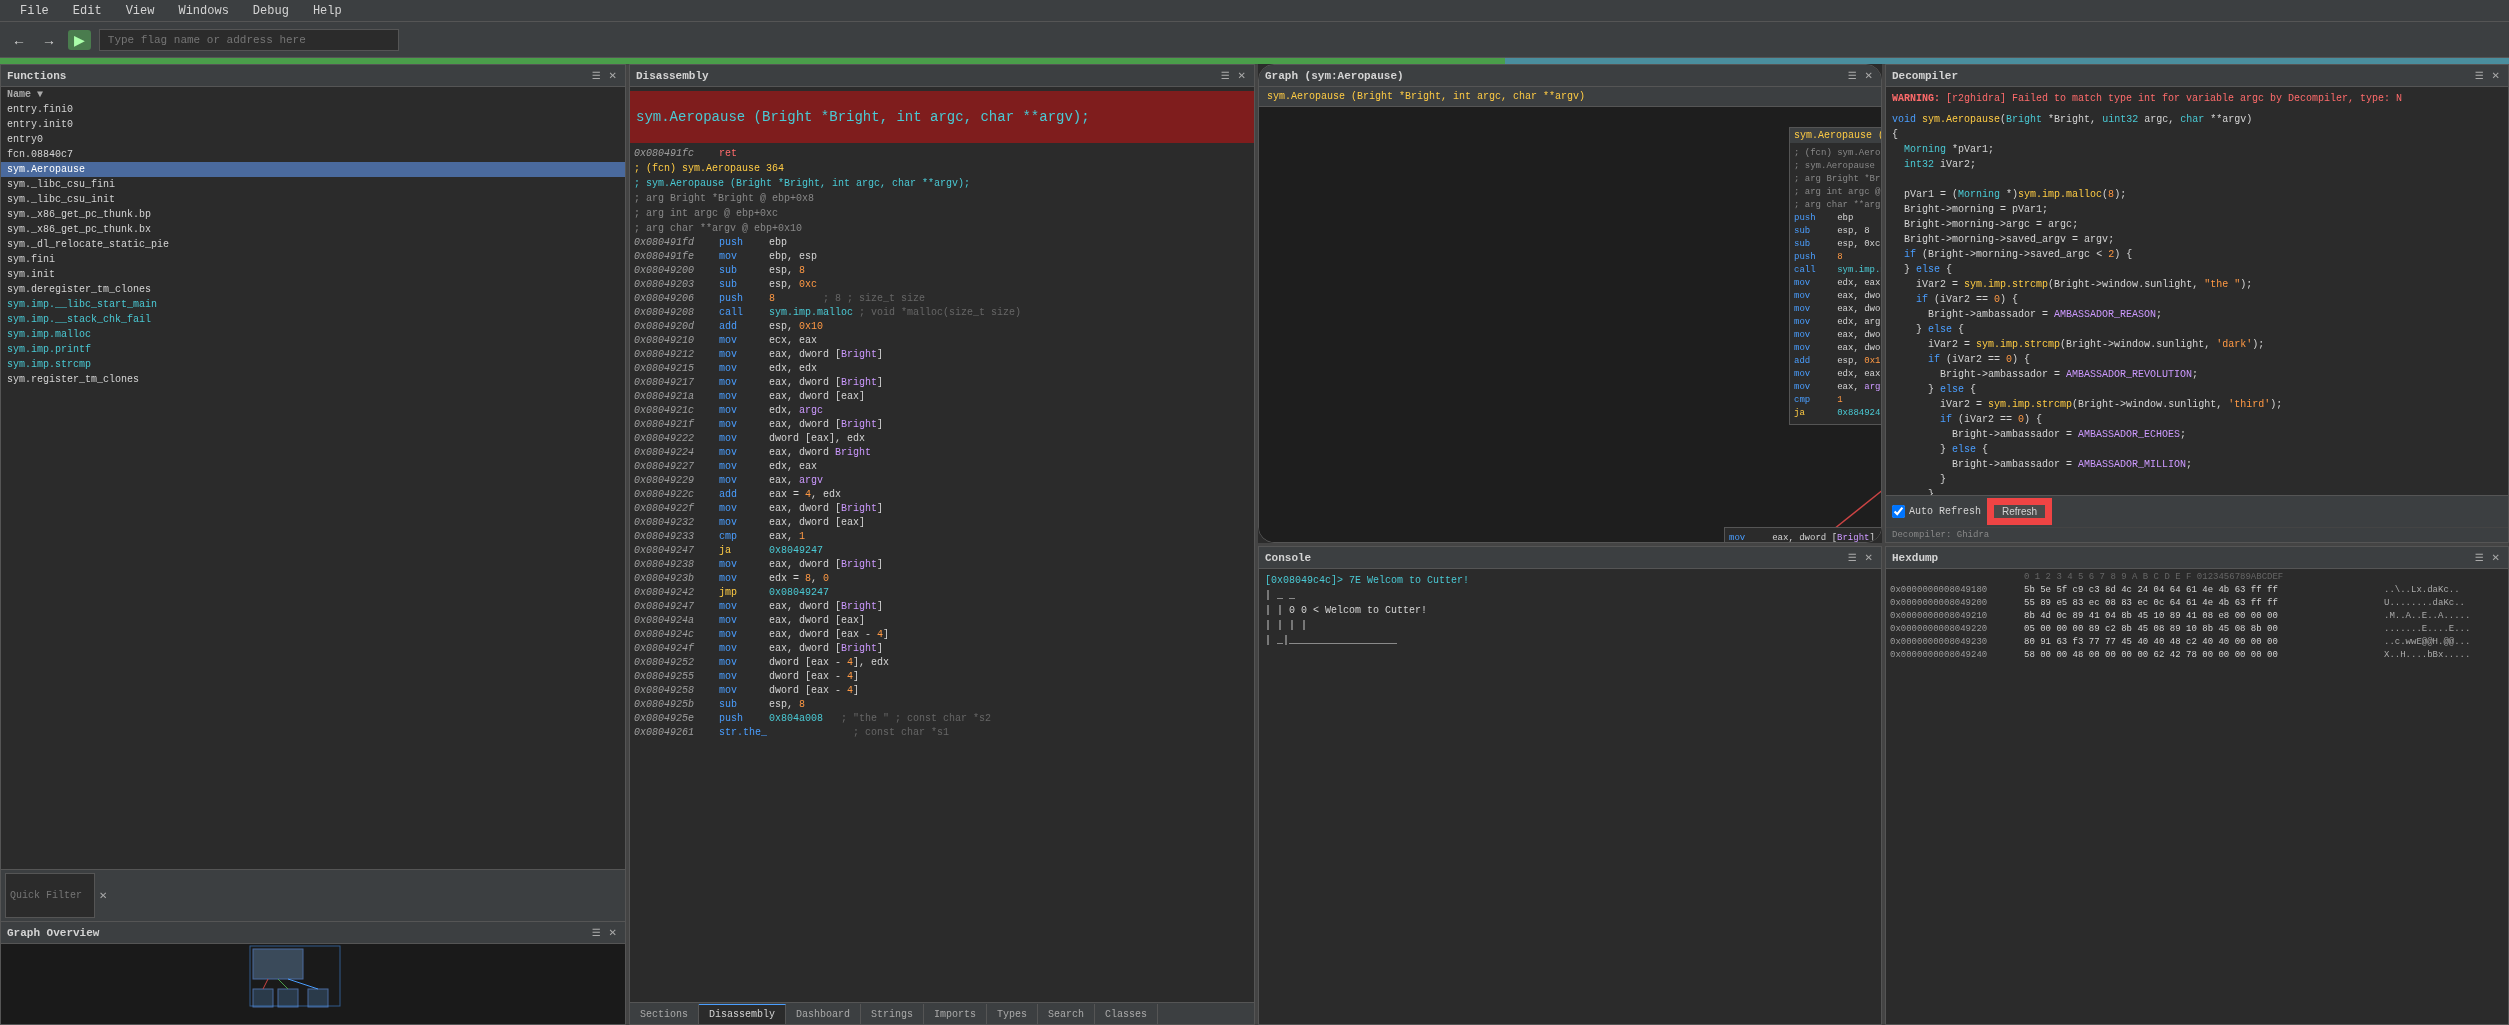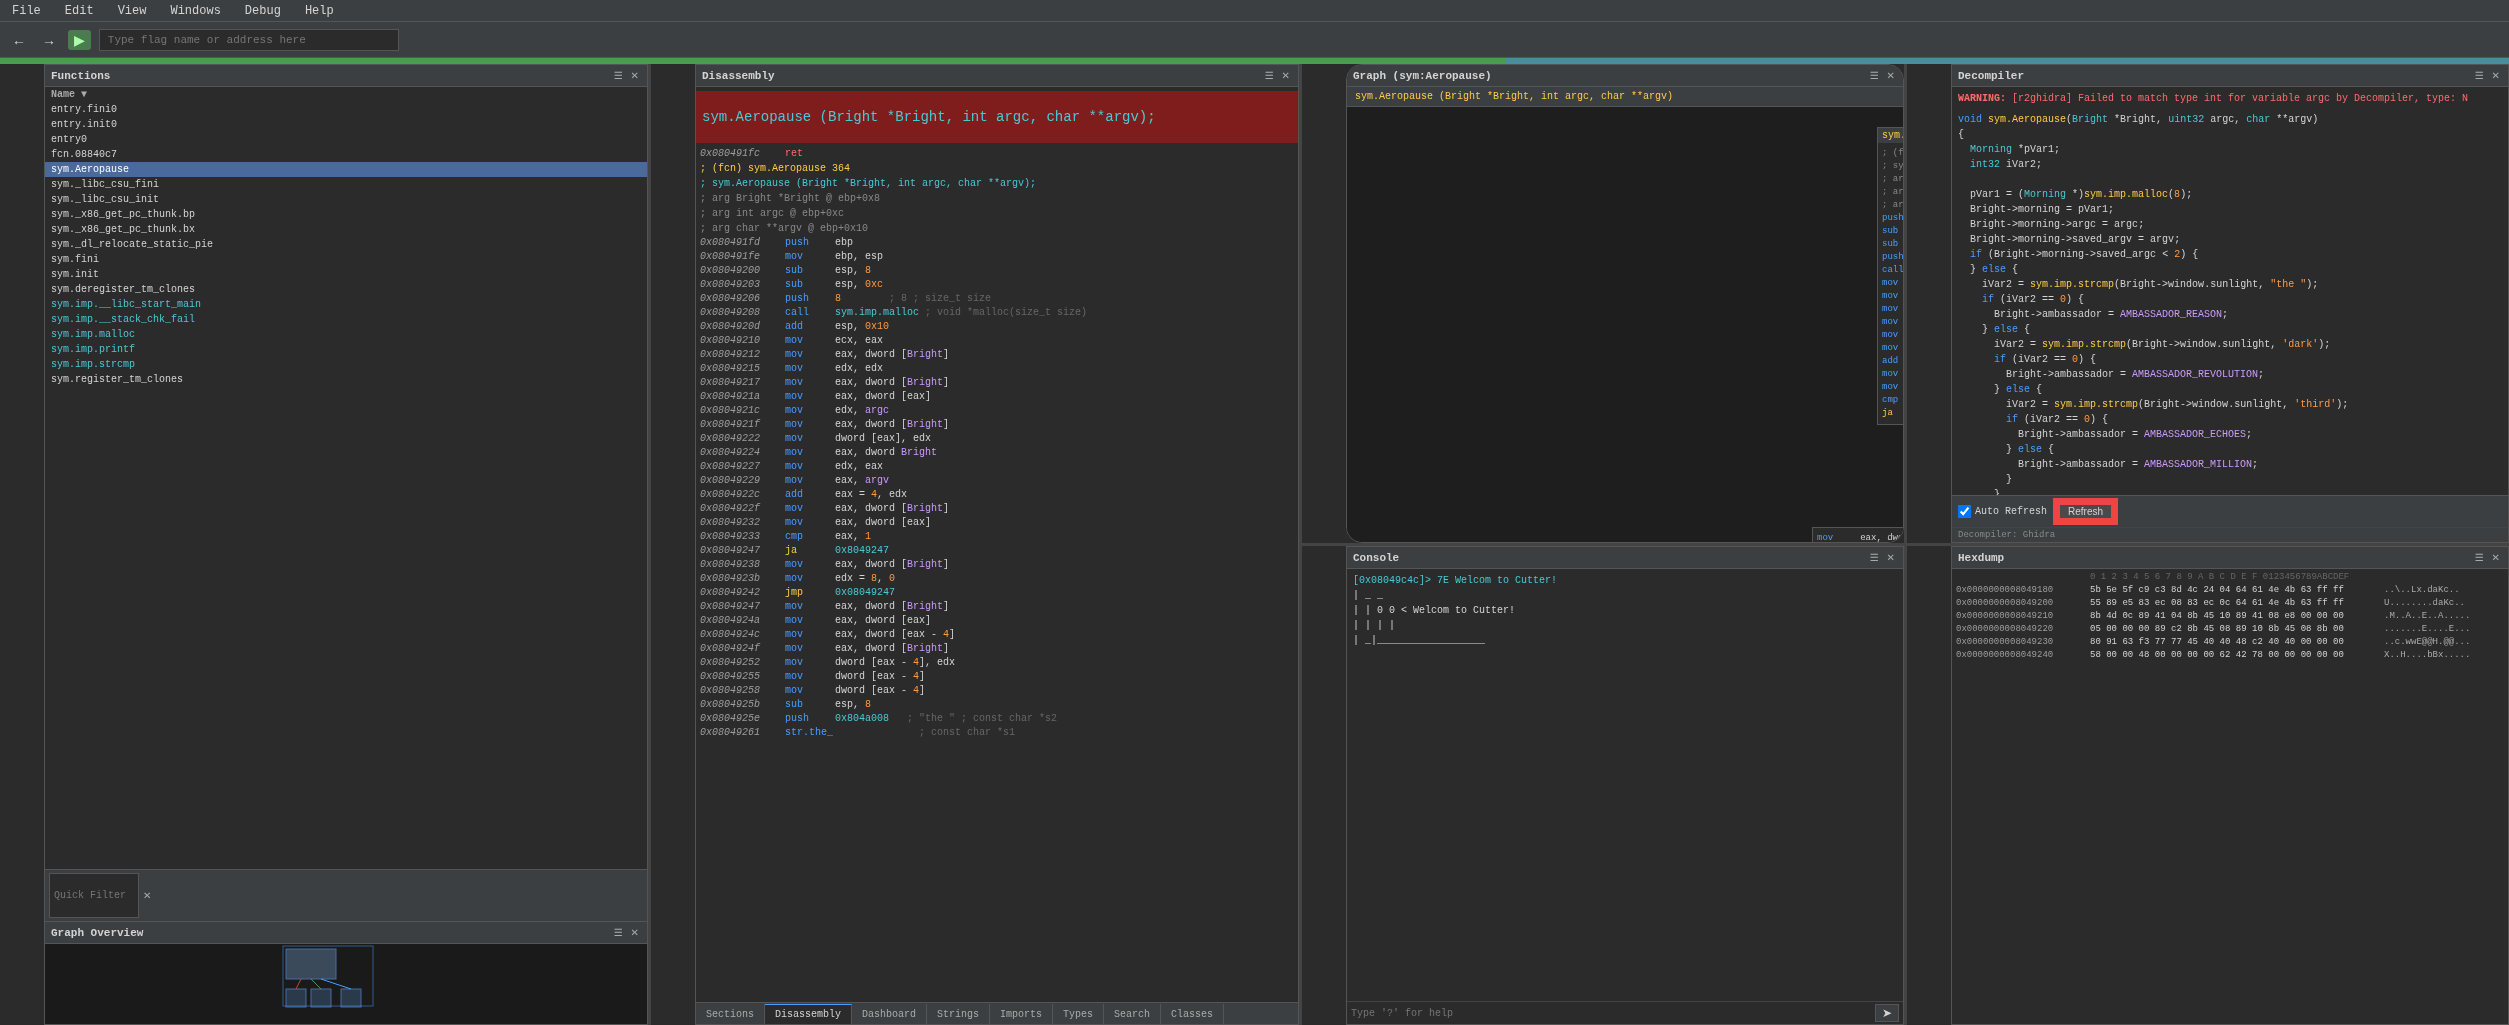--- a/index.html
+++ b/index.html
@@ -10,21 +10,21 @@
       font-size: 11px;
       overflow: hidden;
       width: 2509px;
       height: 1025px;
     }
     .top-menu {
       background: #3c3f41;
       height: 22px;
       display: flex;
       align-items: center;
-      padding: 0 8px;
+      padding: 0 16px;
       gap: 16px;
       border-bottom: 1px solid #555;
     }
     .menu-item {
       color: #d4d4d4;
       font-size: 12px;
       cursor: pointer;
       padding: 2px 4px;
     }
     .toolbar {
@@ -79,21 +79,20 @@
       display: flex;
       height: calc(1025px - 64px);
     }
     
     .panel {
       background: #2b2b2b;
       border: 1px solid #555;
       display: flex;
       flex-direction: column;
       overflow: hidden;
-      margin-left: 44px;
     }
     .panel-header {
       background: #3c3f41;
       height: 22px;
       display: flex;
       align-items: center;
       padding: 0 6px;
       border-bottom: 1px solid #555;
       justify-content: space-between;
     }
@@ -733,24 +732,20 @@
           <button class="panel-btn">☰</button>
           <button class="panel-btn">✕</button>
         </div>
       </div>
       <div style="flex:1;overflow-y:auto;padding:4px 6px;font-size:10px;line-height:15px;">
         <div style="color:#4ac9d4">[0x08049c4c]&gt; 7E Welcom to Cutter!</div>
         <div style="color:#d4d4d4">| _ _</div>
         <div style="color:#d4d4d4">| | 0 0  &lt; Welcom to Cutter!</div>
         <div style="color:#d4d4d4">| | | |</div>
         <div style="color:#d4d4d4">|  _|__________________</div>
-      </div>
-      <div class="console-input-row">
-        <input class="console-input" placeholder="Type '?' for help" style="">
-        <button class="send-btn">➤</button>
       </div>
     </div>
   </div>
 
   <div class="panel-divider"></div>
 
   <div class="split-v" style="width:490px;flex-shrink:0;">
 
     <div class="panel split-v" style="flex:1;min-height:0;">
       <div class="panel-header">

